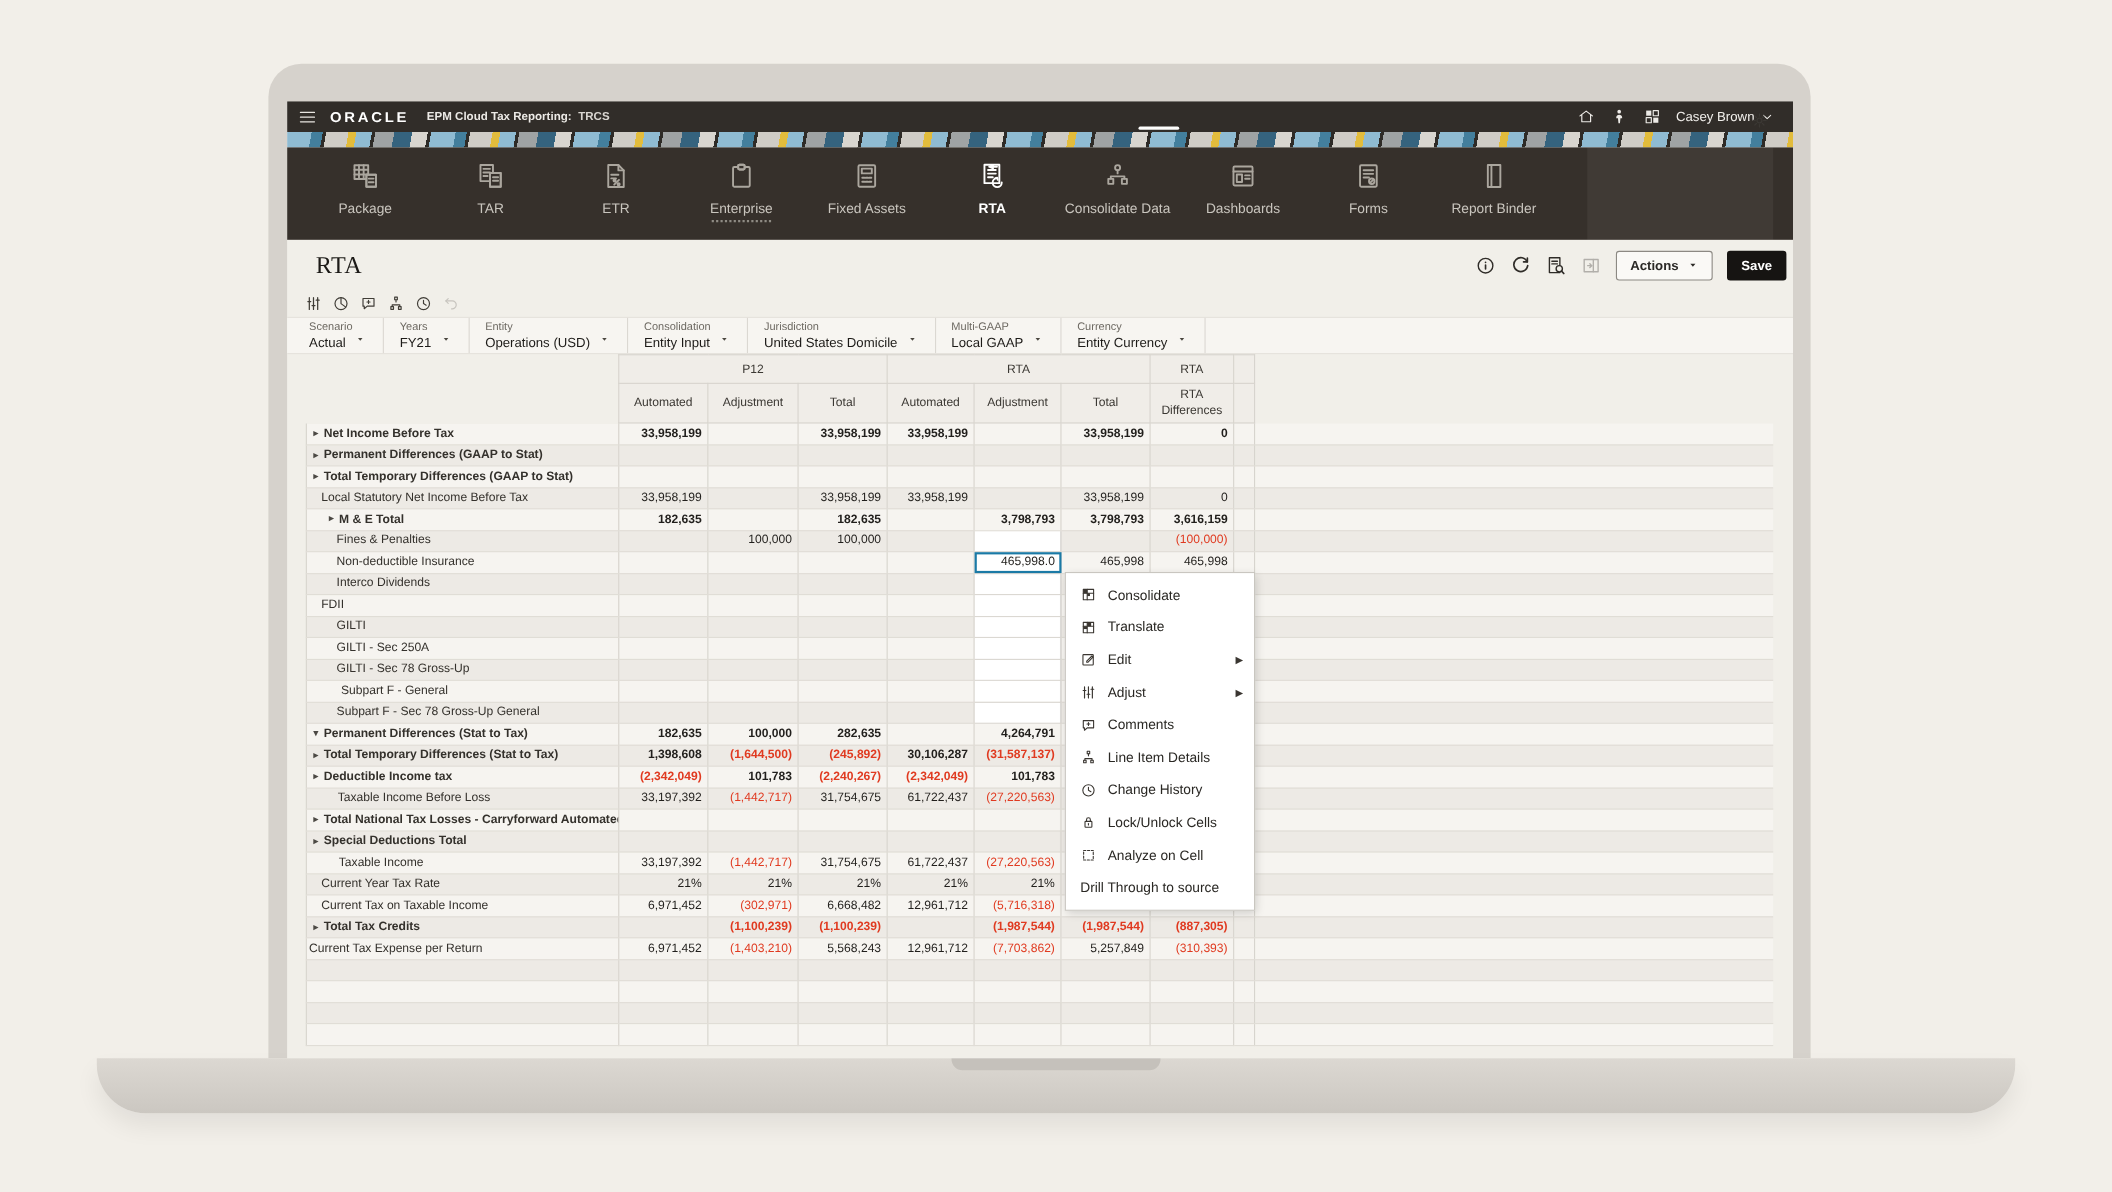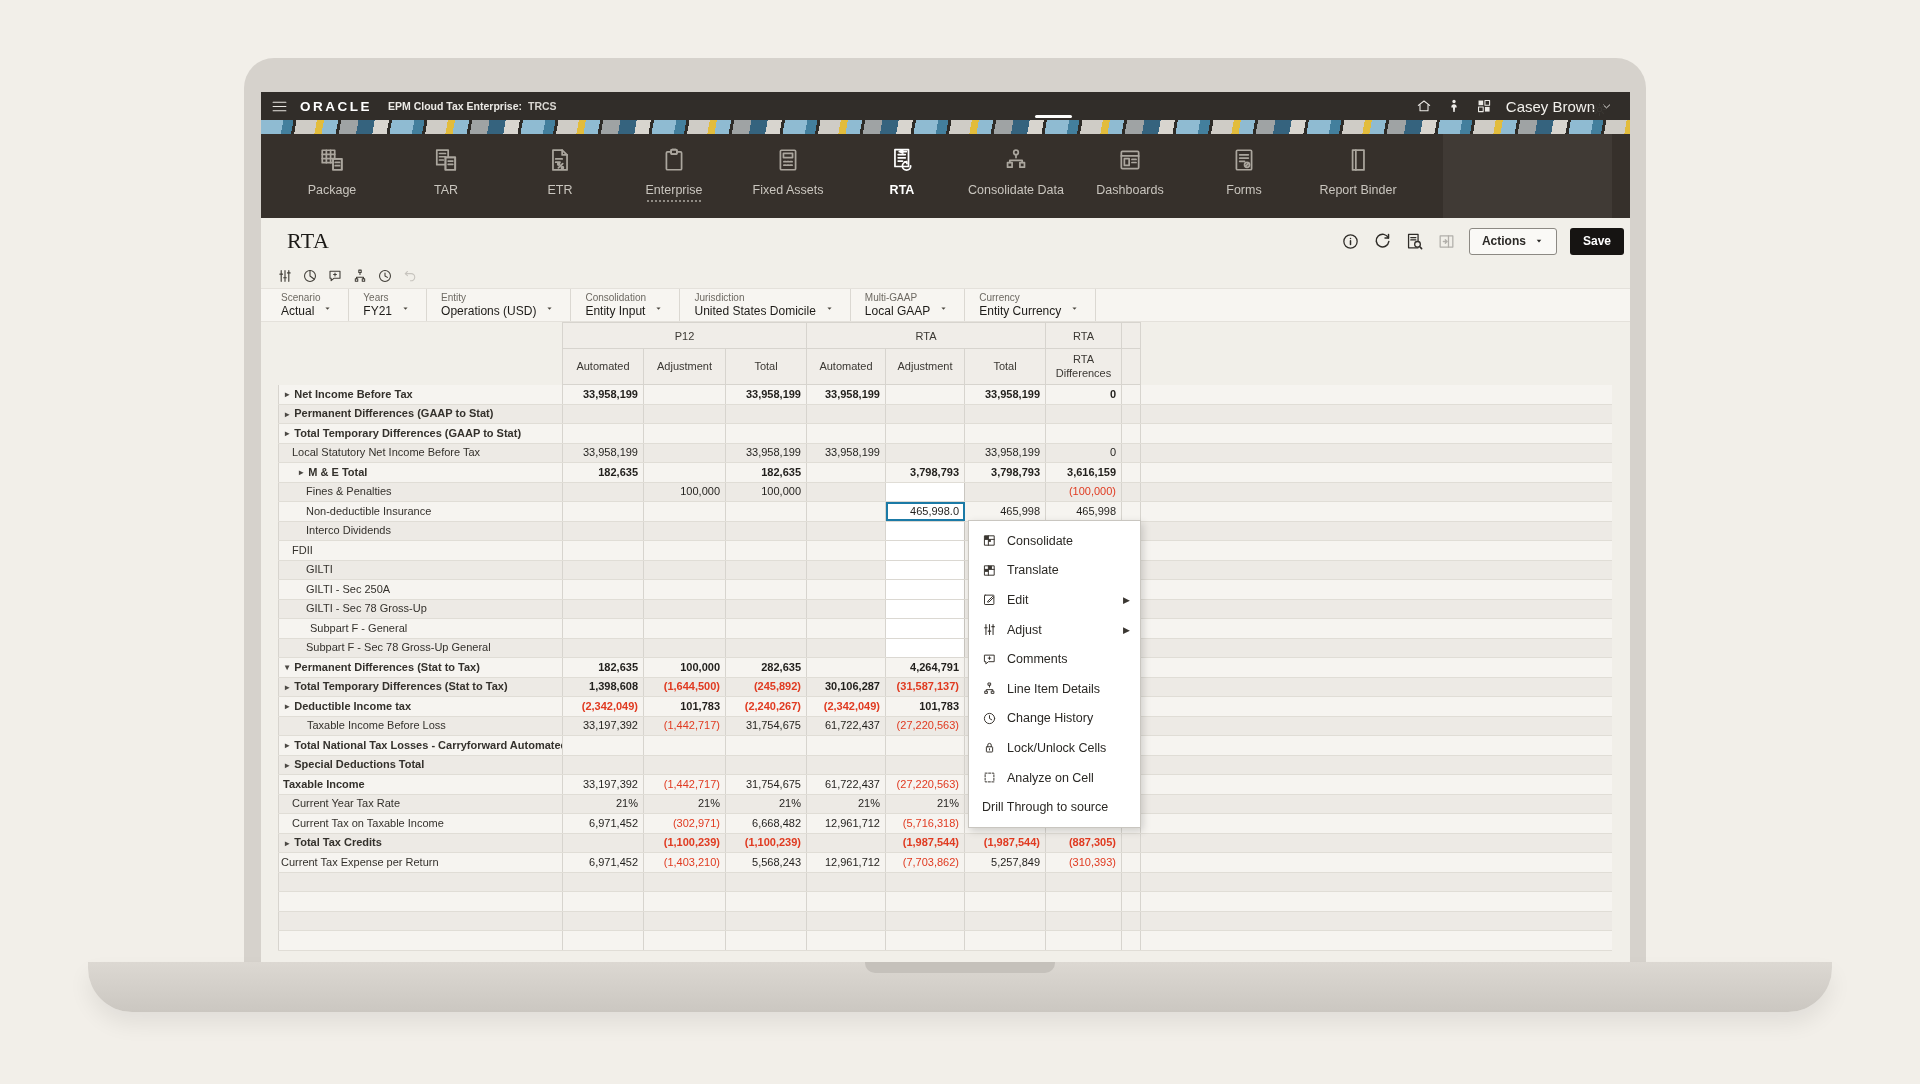--- a/index.html
+++ b/index.html
@@ -22,21 +22,21 @@
   .screen{position:absolute;left:261px;top:92px;width:1369px;height:870px;background:var(--screenbg);overflow:hidden;}
 
   
   .topbar{position:absolute;left:0;top:0;width:100%;height:28px;background:var(--topbar);display:flex;align-items:center;color:#f4f2ee;padding:0 18px 0 10px;}
   .hamburger{width:17px;height:17px;color:#e9e6e1;margin-right:12px;cursor:pointer;}
   .brand{font-weight:bold;font-size:13.5px;letter-spacing:2.5px;color:#fff;margin-right:16px;transform:scaleY(.96);}
   .app-title{font-size:10.5px;font-weight:bold;color:#eceae6;}
   .app-code{font-size:10.5px;font-weight:bold;color:#d9d6d1;margin-left:6px;}
   .topbar-right{margin-left:auto;display:flex;align-items:center;gap:14px;}
   .topbar-right .tb-icon{width:16px;height:16px;color:#eceae6;cursor:pointer;}
-  .user{display:flex;align-items:center;gap:6px;font-size:15px;color:#f2f0ec;cursor:pointer;}
+  .user{display:flex;align-items:center;gap:6px;font-size:12px;color:#f2f0ec;cursor:pointer;}
   .user svg{width:11px;height:11px;}
   .drag-dash{position:absolute;left:774px;top:23px;width:37px;height:3px;background:#fdfdfc;border-radius:2px;}
 
   
   .banner{position:absolute;left:0;top:28px;width:100%;height:14px;
     background:repeating-linear-gradient(100deg,
       #8fbbd2 0 22px,#437f9d 22px 32px,#2e2b27 32px 35px,#cfccc6 35px 55px,
       #e2bc3c 55px 62px,#8fbbd2 62px 76px,#2e2b27 76px 79px,#9fa3a4 79px 96px,
       #35637e 96px 112px,#d8d5cf 112px 126px,#2e2b27 126px 129px);}
 
@@ -108,21 +108,21 @@
 
 <div class="screen">
 
   <div class="topbar">
     <span class="hamburger">
         <svg viewBox="0 0 24 24">
           <path d="M3 6h18M3 12h18M3 18h18"></path>
         </svg>
       </span>
     <span class="brand">ORACLE</span>
-    <span class="app-title">EPM Cloud Tax Enterprise:</span>
+    <span class="app-title">EPM Cloud Tax Reporting:</span>
     <span class="app-code">TRCS</span>
     <div class="topbar-right">
       <span id="tb-icons" style="display:flex;gap:14px;align-items:center;">
           <span class="tb-icon">
             <svg viewBox="0 0 24 24">
               <path d="M3.5 11 12 4.5 20.5 11M6 9.5V19h12V9.5"></path>
             </svg>
           </span>
           <span class="tb-icon">
             <svg viewBox="0 0 24 24">
@@ -691,21 +691,21 @@
             <td class="num"></td>
             <td class="num"></td>
             <td class="num"></td>
             <td class="num"></td>
             <td class="num"></td>
             <td class="num"></td>
             <td class="num"></td>
             <td class="num trail"></td>
           </tr>
           <tr>
-            <td class="label" style="padding-left: 4px; font-weight: bold;"><span>Taxable Income</span></td>
+            <td class="label" style="padding-left: 29px;"><span>Taxable Income</span></td>
             <td class="num">33,197,392</td>
             <td class="num neg">(1,442,717)</td>
             <td class="num">31,754,675</td>
             <td class="num">61,722,437</td>
             <td class="num neg">(27,220,563)</td>
             <td class="num"></td>
             <td class="num"></td>
             <td class="num"></td>
             <td class="num trail"></td>
           </tr>

